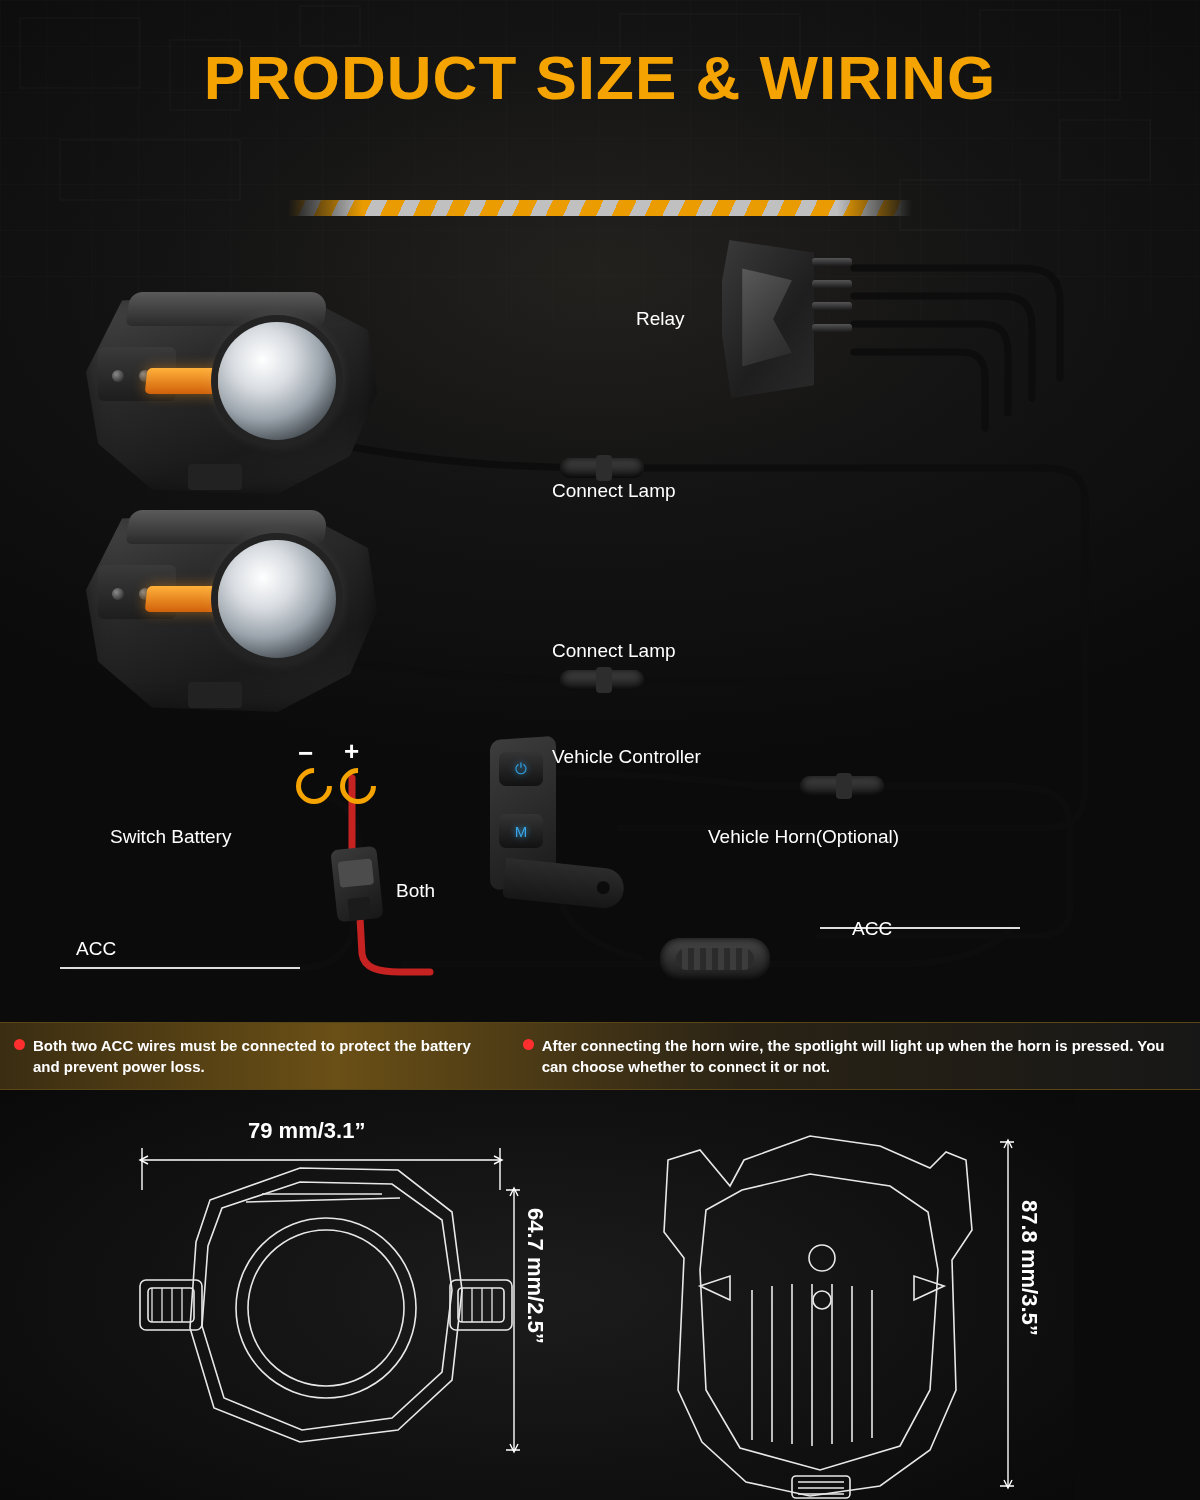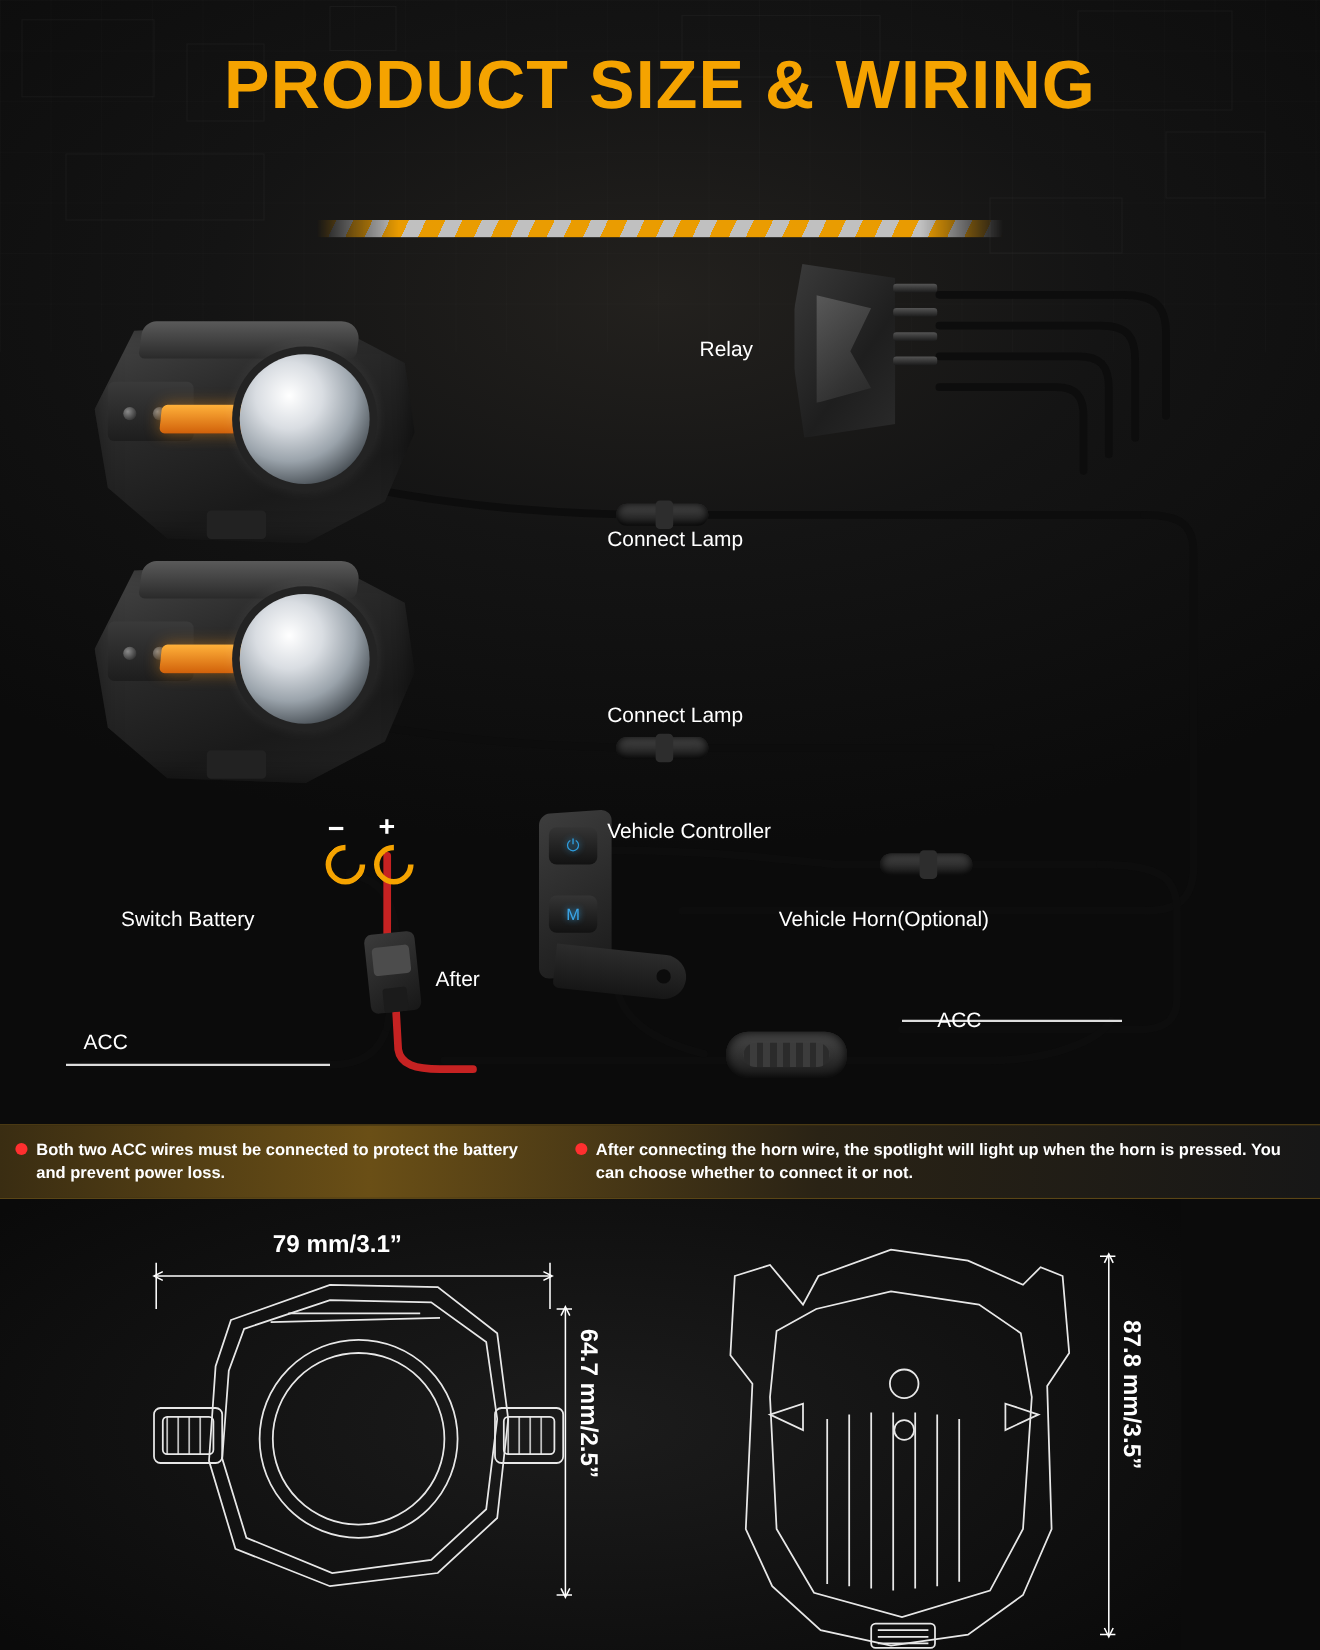--- a/index.html
+++ b/index.html
@@ -228,21 +228,21 @@
     <div class="term" style="left:296px;top:540px;"></div>
     <div class="term" style="left:340px;top:540px;"></div>
     <div class="sign" style="left:298px;top:510px;">−</div>
     <div class="sign" style="left:344px;top:508px;">+</div>
 
     <div class="lbl" style="left:636px;top:80px;">Relay</div>
     <div class="lbl" style="left:552px;top:252px;">Connect Lamp</div>
     <div class="lbl" style="left:552px;top:412px;">Connect Lamp</div>
     <div class="lbl" style="left:552px;top:518px;">Vehicle Controller</div>
     <div class="lbl" style="left:110px;top:598px;">Switch Battery</div>
-    <div class="lbl" style="left:396px;top:652px;">After</div>
+    <div class="lbl" style="left:396px;top:652px;">Both</div>
     <div class="lbl" style="left:696px;top:598px;margin-left:12px;">Vehicle Horn(Optional)</div>
     <div class="lbl" style="left:852px;top:690px;">ACC</div>
     <div class="lbl" style="left:76px;top:710px;">ACC</div>
   </div>
 
   <div class="notebar">
     <div class="note n1">
       <span class="dot"></span>
       <span>Both two ACC wires must be connected to protect the battery and prevent power loss.</span>
     </div>

